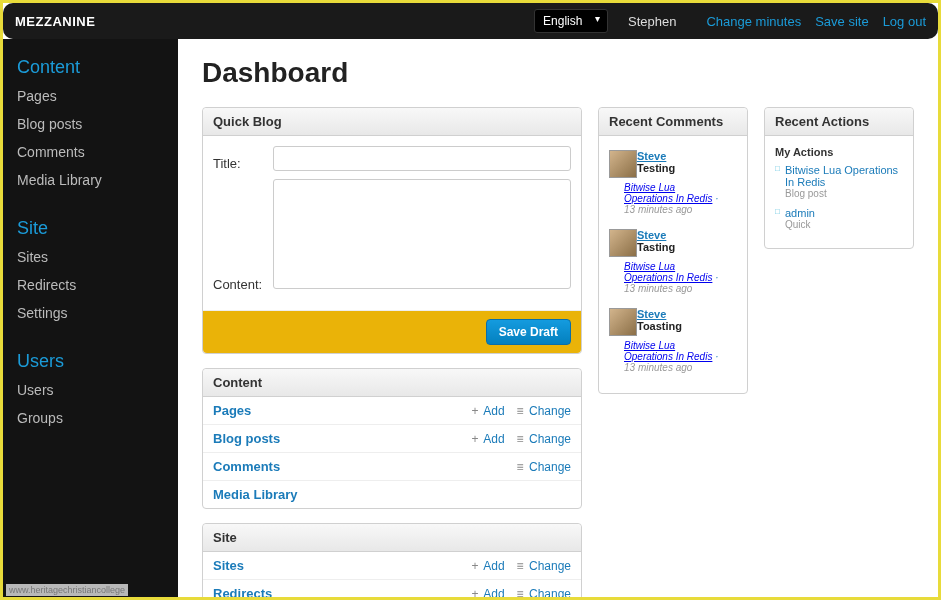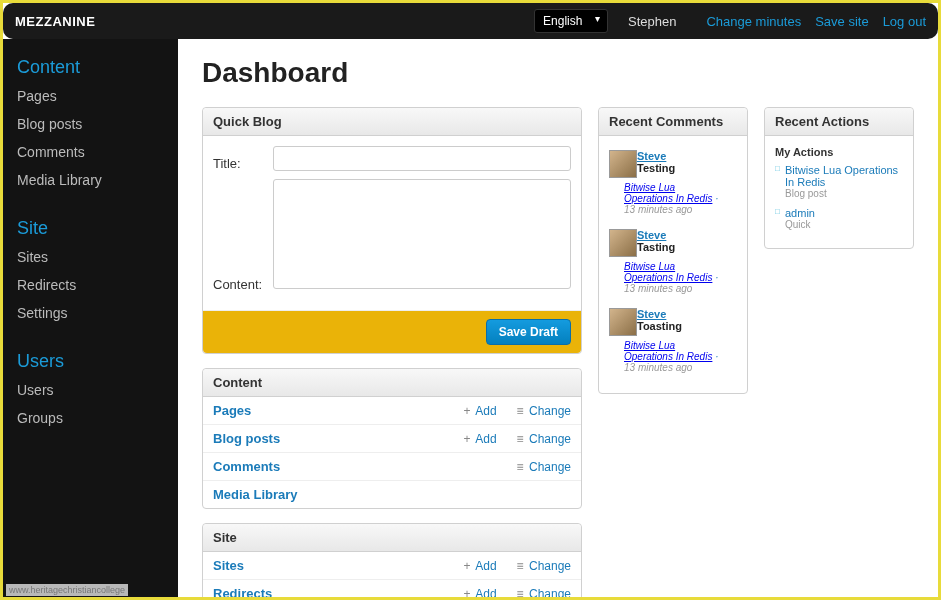--- a/index.html
+++ b/index.html
@@ -36,21 +36,21 @@
 .form-input { flex: 1; }
 .form-input input, .form-input textarea { width: 100%; border: 1px solid #ccc; border-radius: 3px; padding: 4px 6px; font-size: 13px; font-family: inherit; }
 .form-input textarea { height: 110px; resize: none; }
 .panel-footer { padding: 8px 10px; text-align: right; border-top: 1px solid #eee; background: #eab308; border-radius: 0 0 4px 4px; }
 .btn-primary { background: linear-gradient(#149bdf, #0480be); color: #fff; border: 1px solid #0b6ea8; padding: 5px 12px; border-radius: 4px; font-size: 12px; font-weight: bold; cursor: pointer; }
 
 .model-list { list-style: none; }
 .model-row { display: flex; align-items: center; padding: 6px 10px; border-top: 1px solid #eee; font-size: 13px; }
 .model-row:first-child { border-top: none; }
 .model-link { color: #1b7bb9; font-weight: bold; text-decoration: none; flex: 1; }
-.model-action { color: #1b7bb9; text-decoration: none; margin-left: 20px; font-size: 12px; white-space: nowrap; }
+.model-action { color: #1b7bb9; text-decoration: none; margin-left: 12px; font-size: 12px; white-space: nowrap; }
 .model-action .sym { color: #888; margin-right: 2px; }
 
 .comment { display: flex; padding: 4px 0 2px; }
 .avatar { width: 28px; height: 28px; background: linear-gradient(135deg,#d2b48c,#8b6f47); border: 1px solid #999; flex-shrink: 0; }
 .comment-body { font-size: 11px; }
 .comment-user { color: #1b7bb9; font-weight: bold; }
 .comment-text { color: #222; font-weight: bold; }
 .comment-meta { color: #1b7bb9; font-size: 10px; font-style: italic; margin: 2px 15px 10px; }
 .comment-meta .ago { color: #999; }
 

